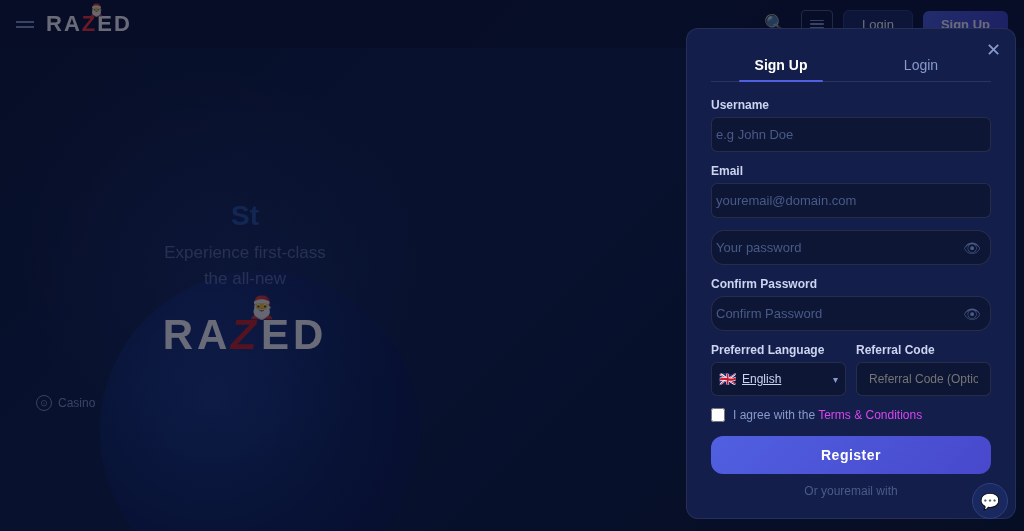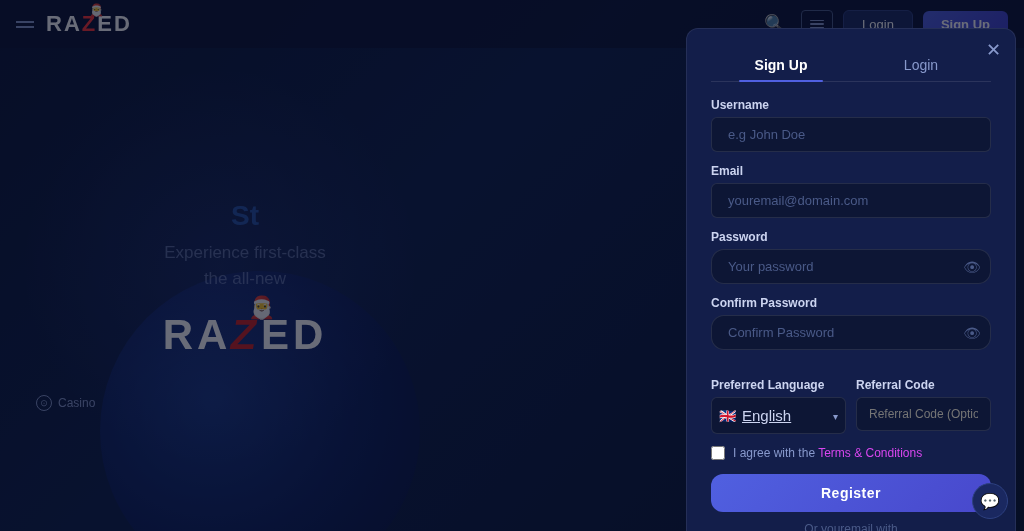--- a/index.html
+++ b/index.html
@@ -314,21 +314,21 @@
       font-size: 12px;
       font-weight: 600;
       margin-bottom: 5px;
     }
 
     .form-input {
       width: 100%;
       background: #0d1635;
       border: 1px solid rgba(255,255,255,0.1);
       border-radius: 6px;
-      padding: 9px 16px;
+      padding: 9px 4px;
       color: #8899cc;
       font-size: 13px;
       outline: none;
     }
 
     .form-input::placeholder {
       color: #4a5a88;
     }
 
     .input-wrapper {
@@ -352,35 +352,34 @@
 
     
     .form-row {
       display: flex;
       gap: 10px;
       margin-bottom: 12px;
     }
 
     .form-col {
       flex: 1;
-      margin-top: 16px;
     }
 
     .select-wrapper {
       position: relative;
     }
 
     .form-select {
       width: 100%;
       background: #0d1635;
       border: 1px solid rgba(255,255,255,0.1);
       border-radius: 6px;
       padding: 9px 30px 9px 30px;
       color: #ccd4f0;
-      font-size: 15px;
+      font-size: 12px;
       outline: none;
       appearance: none;
       cursor: pointer;
       text-decoration: underline;
     }
 
     .select-flag {
       position: absolute;
       left: 8px;
       top: 50%;
@@ -587,21 +586,20 @@
   </div>
 
   
   <div class="form-group">
     <label class="form-label">Email</label>
     <input class="form-input" type="email" placeholder="youremail@domain.com" style="">
   </div>
 
   
   <div class="form-group">
-    <label class="form-label">Password</label>
     <div class="input-wrapper">
       <input class="form-input" type="password" placeholder="Your password" style="">
       <span class="eye-icon">👁</span>
     </div>
   </div>
 
   
   <div class="form-group">
     <label class="form-label">Confirm Password</label>
     <div class="input-wrapper">

